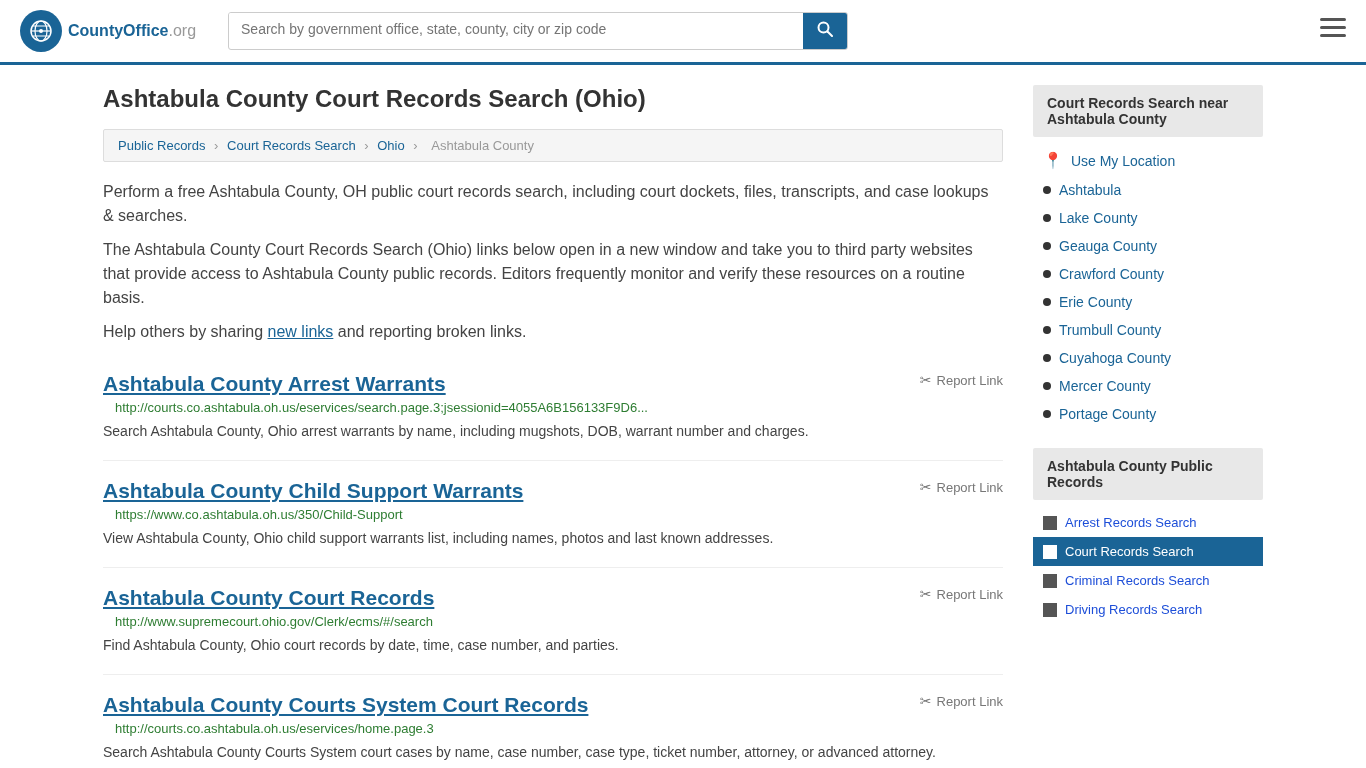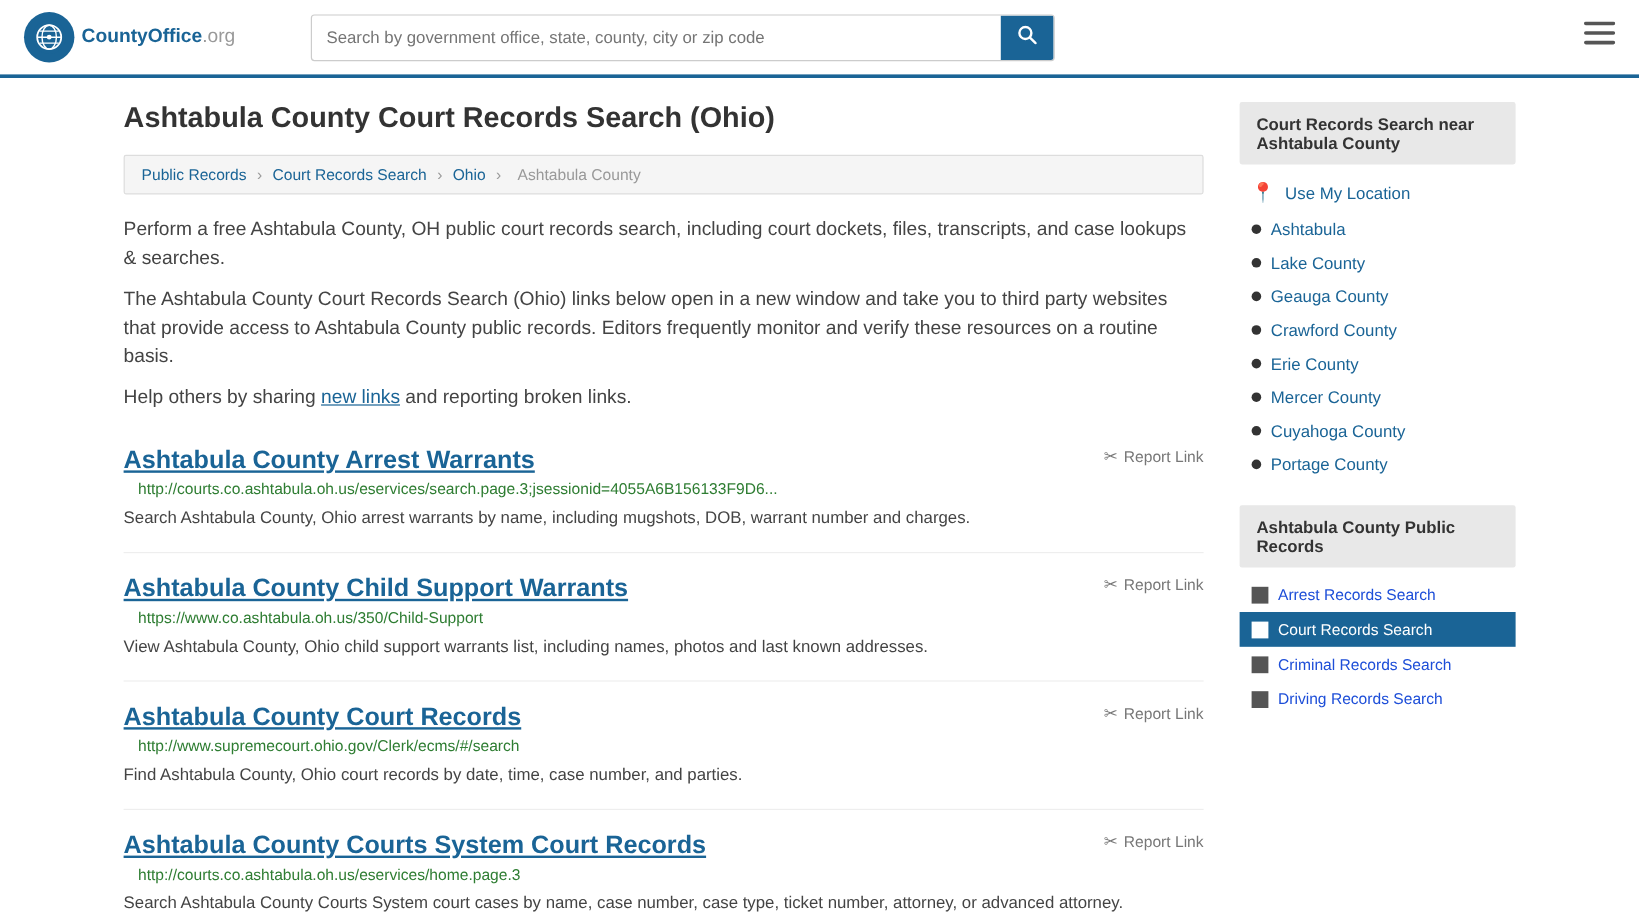--- a/index.html
+++ b/index.html
@@ -37,26 +37,25 @@
     }
     .logo-text {
       font-size: 16px;
       font-weight: bold;
       color: #555;
     }
     .logo-text span { color: #1a6496; }
     .search-area {
       flex: 1;
       display: flex;
-      align-items: center;
+      align-items: flex-start;
       max-width: 620px;
       border: 1px solid #ccc;
       border-radius: 3px;
       overflow: hidden;
-      margin-left: 31px;
     }
     .search-input {
       flex: 1;
       border: none;
       outline: none;
       padding: 8px 12px;
       font-size: 14px;
       color: #999;
     }
     .search-btn {
@@ -350,25 +349,29 @@
           <div class="sidebar-link">
             <span class="dot"></span>
             <a href="#" style="color:#1a6496; text-decoration:none;">Crawford County</a>
           </div>
           <div class="sidebar-link">
             <span class="dot"></span>
             <a href="#" style="color:#1a6496; text-decoration:none;">Erie County</a>
           </div>
           <div class="sidebar-link">
             <span class="dot"></span>
+            <a href="#" style="color:#1a6496; text-decoration:none;">Trumbull County</a>
+          </div>
+          <div class="sidebar-link">
+            <span class="dot"></span>
+            <a href="#" style="color:#1a6496; text-decoration:none;">Cuyahoga County</a>
+          </div>
+          <div class="sidebar-link">
+            <span class="dot"></span>
             <a href="#" style="color:#1a6496; text-decoration:none;">Mercer County</a>
-          </div>
-          <div class="sidebar-link">
-            <span class="dot"></span>
-            <a href="#" style="color:#1a6496; text-decoration:none;">Cuyahoga County</a>
           </div>
           <div class="sidebar-link">
             <span class="dot"></span>
             <a href="#" style="color:#1a6496; text-decoration:none;">Portage County</a>
           </div>
         </div>
     </div>
 
     <div class="sidebar-section">
       <div class="sidebar-header">Ashtabula County Public Records</div>

